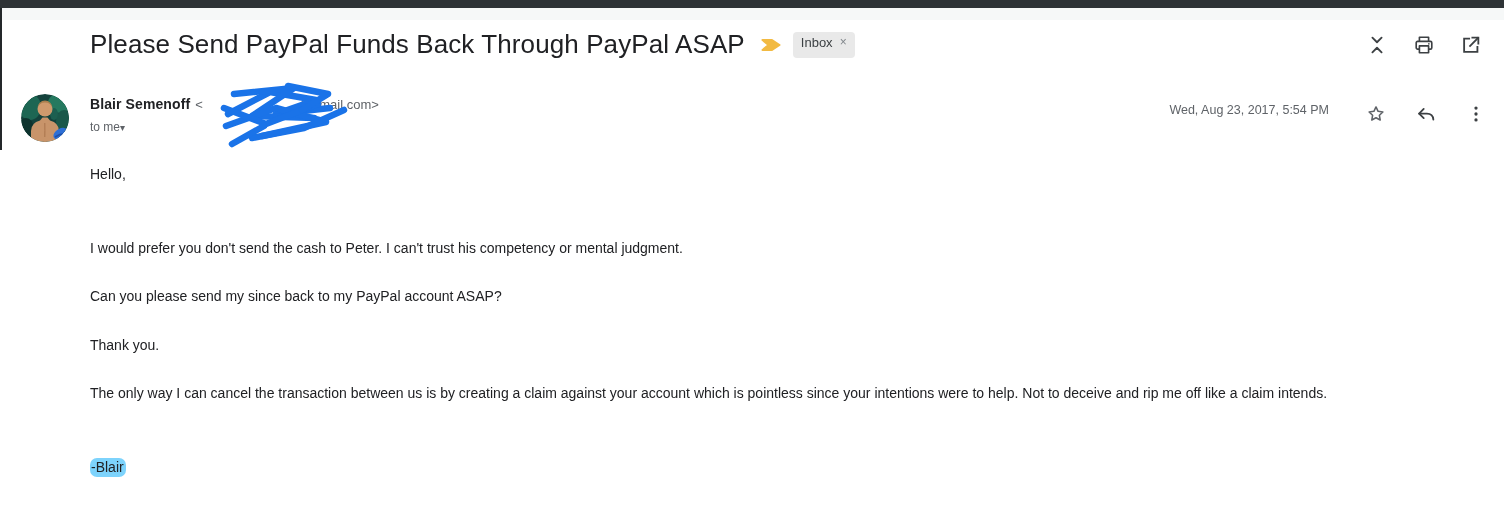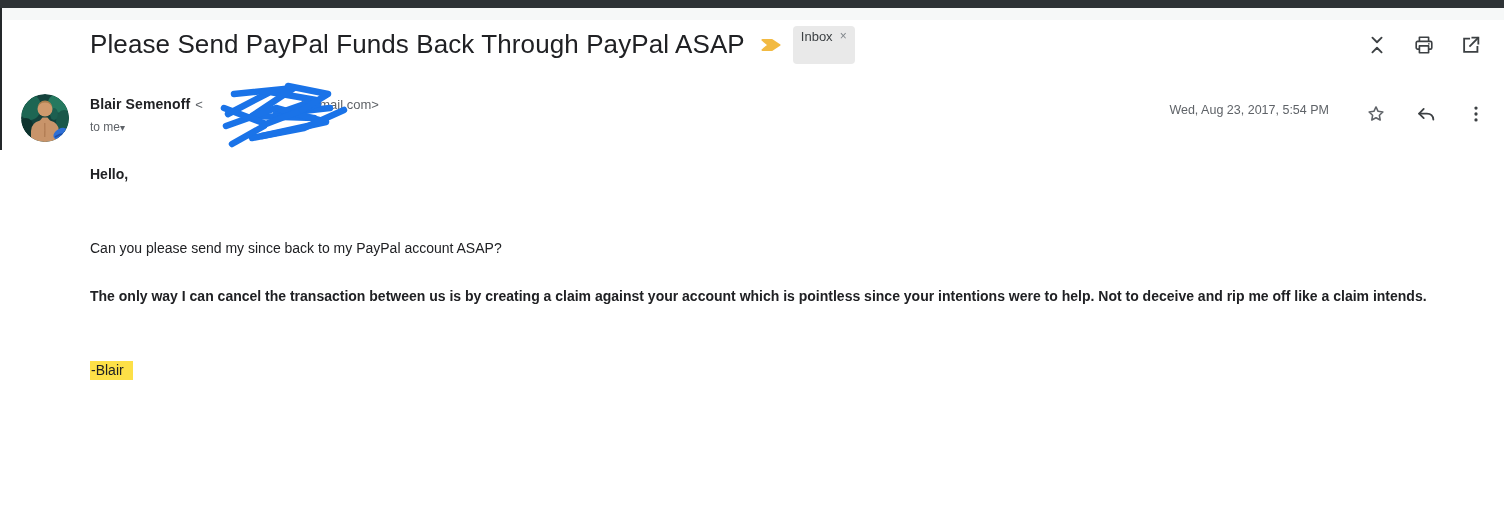--- a/index.html
+++ b/index.html
@@ -10,21 +10,21 @@
   }
   .top-bar { height:8px; background:#2e3336; }
   .top-band { height:12px; background:#f6f8f8; }
   .edge-artifact { position:absolute; left:0; top:8px; width:2px; height:142px; background:#24282a; }
 
   
   .subject-row { display:flex; align-items:center; padding:7px 16px 0 90px; height:42px; }
   .subject { font-size:26px; font-weight:400; color:#202124; letter-spacing:0.1px; white-space:nowrap; }
   .important-marker { margin-left:16px; display:inline-flex; align-items:center; }
   .chip {
-    margin-left:12px; background:#e9e9e9; border-radius:4px; padding:3px 8px 20px 8px;
+    margin-left:12px; background:#e9e9e9; border-radius:4px; padding:3px 8px 8px 8px;
     font-size:13px; color:#3c4043; display:inline-flex; align-items:center; gap:7px; white-space:nowrap;
   }
   .chip .chip-x { color:#80868b; font-size:12px; cursor:pointer; }
   .subject-actions { margin-left:auto; display:flex; align-items:center; gap:25px; padding-right:6px; }
   .icon-btn { width:22px; height:22px; display:inline-flex; align-items:center; justify-content:center; cursor:pointer; }
   .icon-btn svg { display:block; }
 
   
   .msg-header { display:flex; align-items:flex-start; padding:32px 17px 0 21px; }
   .avatar { width:48px; height:48px; border-radius:50%; overflow:hidden; flex:0 0 auto; }
@@ -35,22 +35,22 @@
   .email-gap { display:inline-block; width:96px; }
   .scribble { position:absolute; left:128px; top:-16px; pointer-events:none; }
   .to-line { margin-top:8px; font-size:12px; color:#5f6368; display:flex; align-items:center; cursor:pointer; }
   .caret { font-size:10px; color:#5f6368; }
   .msg-meta { margin-left:auto; display:flex; gap:28px; padding-top:9px; }
   .msg-date { font-size:12.5px; color:#5f6368; white-space:nowrap; margin-right:8px; }
 
   
   .mail-body { padding:20px 40px 0 90px; font-size:14px; line-height:24.5px; color:#202124; }
   .mail-body p { margin:0 0 24px 0; }
-  .mail-body p.gap-lg { margin-bottom:49px;font-weight:bold; }
-  .signature { display:inline; background:#fde047; padding:1px 9px 2px 1px; }
+  .mail-body p.gap-lg { margin-bottom:49px; }
+  .signature { display:inline; background:#7dd3fc; padding:1px 2px 2px 1px;border-radius:7px; }
 </style>
 </head>
 <body>
 
 <div class="page">
   <div class="top-bar"></div>
   <div class="top-band"></div>
   <div class="edge-artifact"></div>
 
   <div class="subject-row">
@@ -157,17 +157,19 @@
           <circle cx="12" cy="5.5" r="1.8"></circle>
             <circle cx="12" cy="12" r="1.8"></circle>
             <circle cx="12" cy="18.5" r="1.8"></circle>
         </svg>
       </span>
     </div>
   </div>
 
   <div class="mail-body">
     <p class="gap-lg">Hello,</p>
+    <p>I would prefer you don't send the cash to Peter. I can't trust his competency or mental judgment.</p>
     <p>Can you please send my since back to my PayPal account ASAP?</p>
+    <p>Thank you.</p>
     <p class="gap-lg">The only way I can cancel the transaction between us is by creating a claim against your account which is pointless since your intentions were to help. Not to deceive and rip me off like a claim intends.</p>
     <p><span class="signature">-Blair</span></p>
   </div>
 </div>
 
 </body></html>

